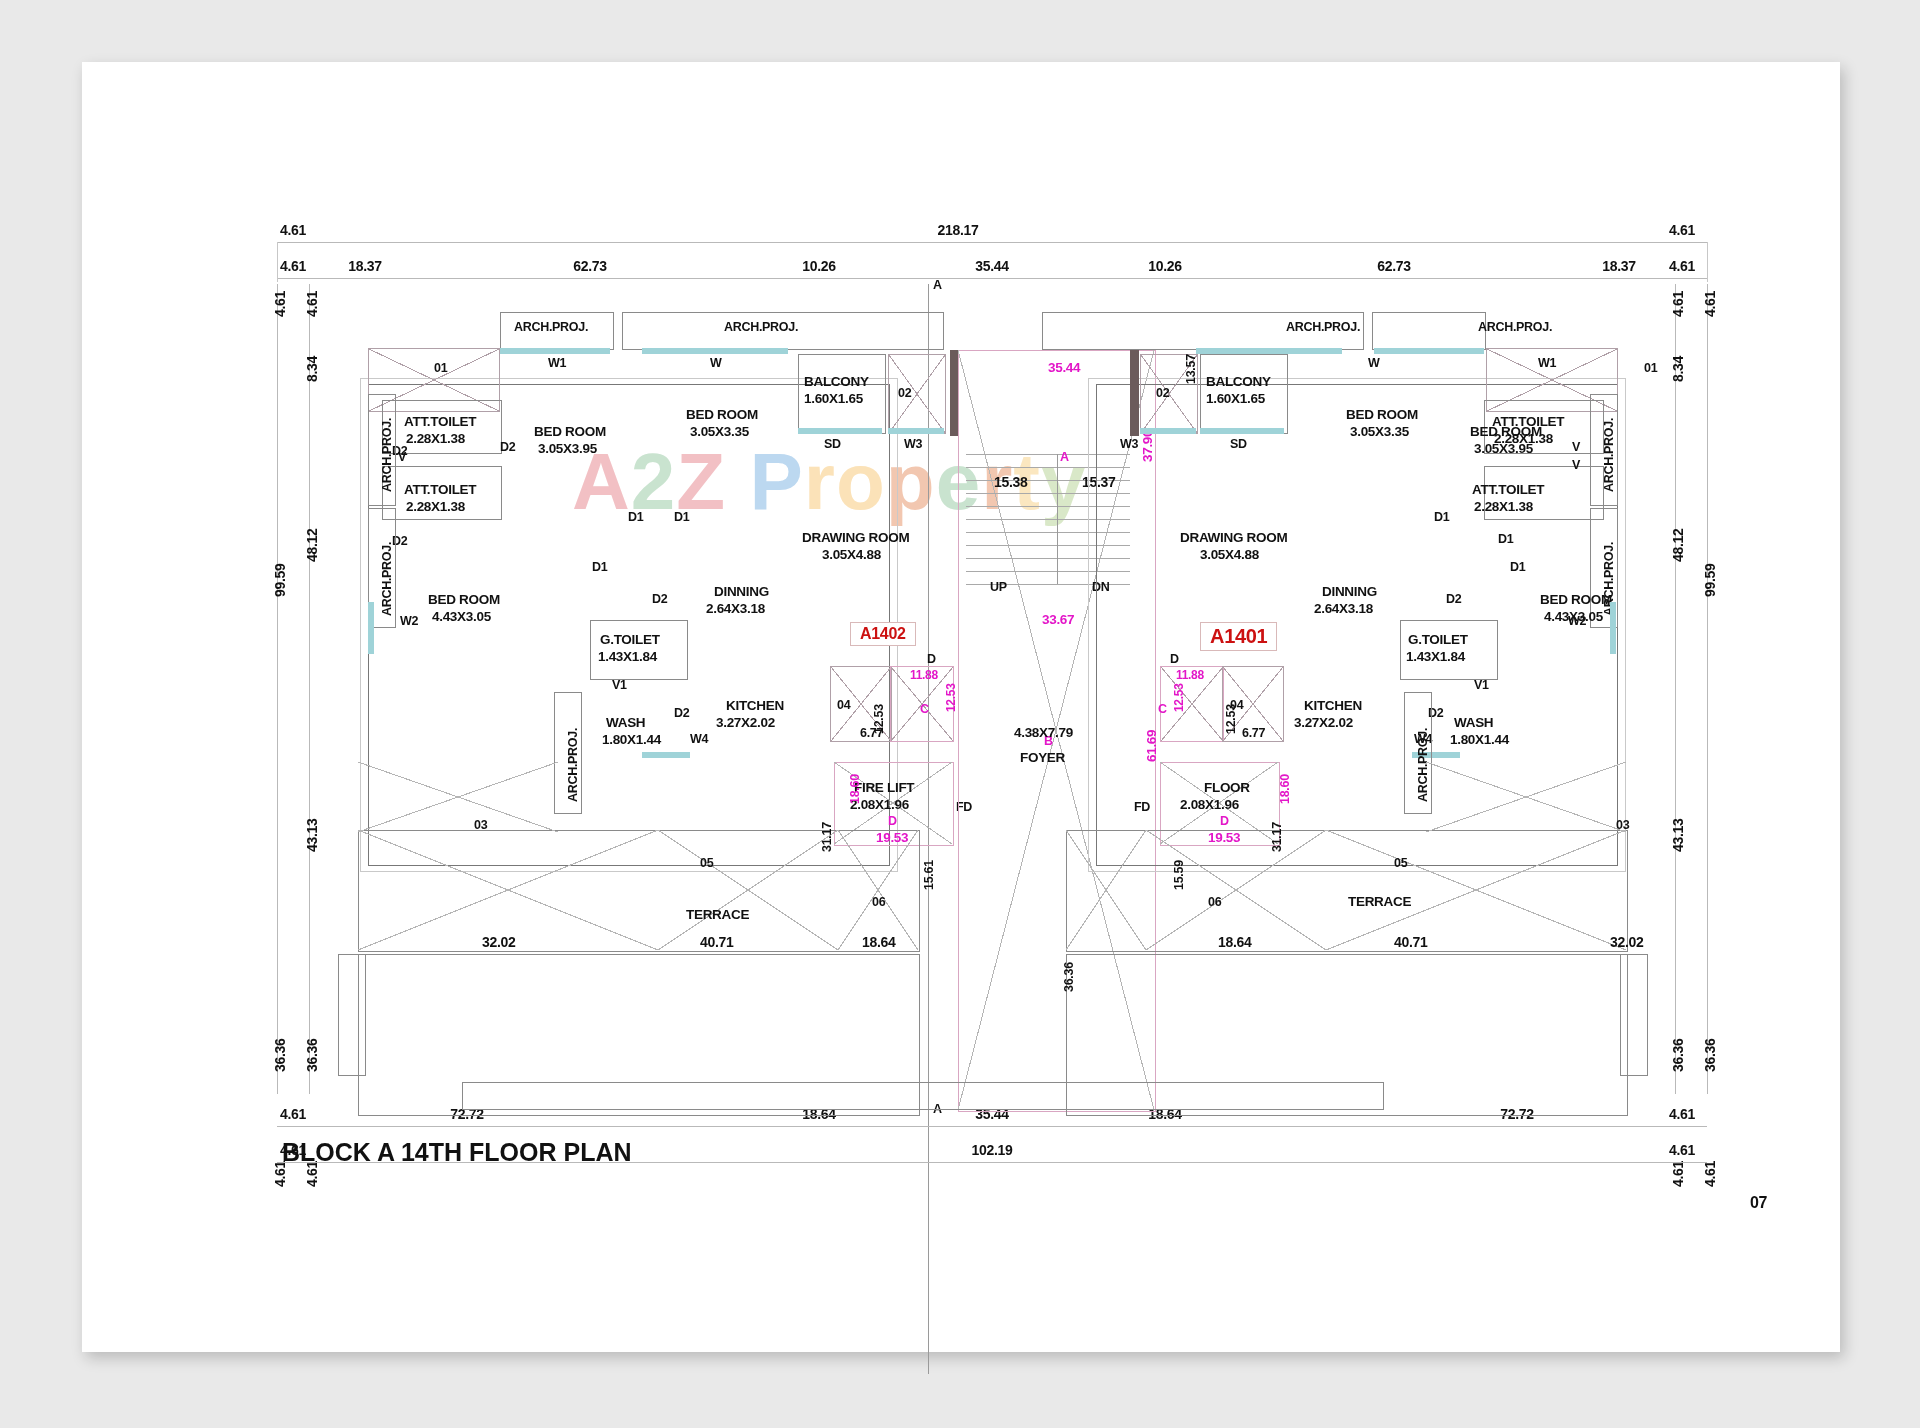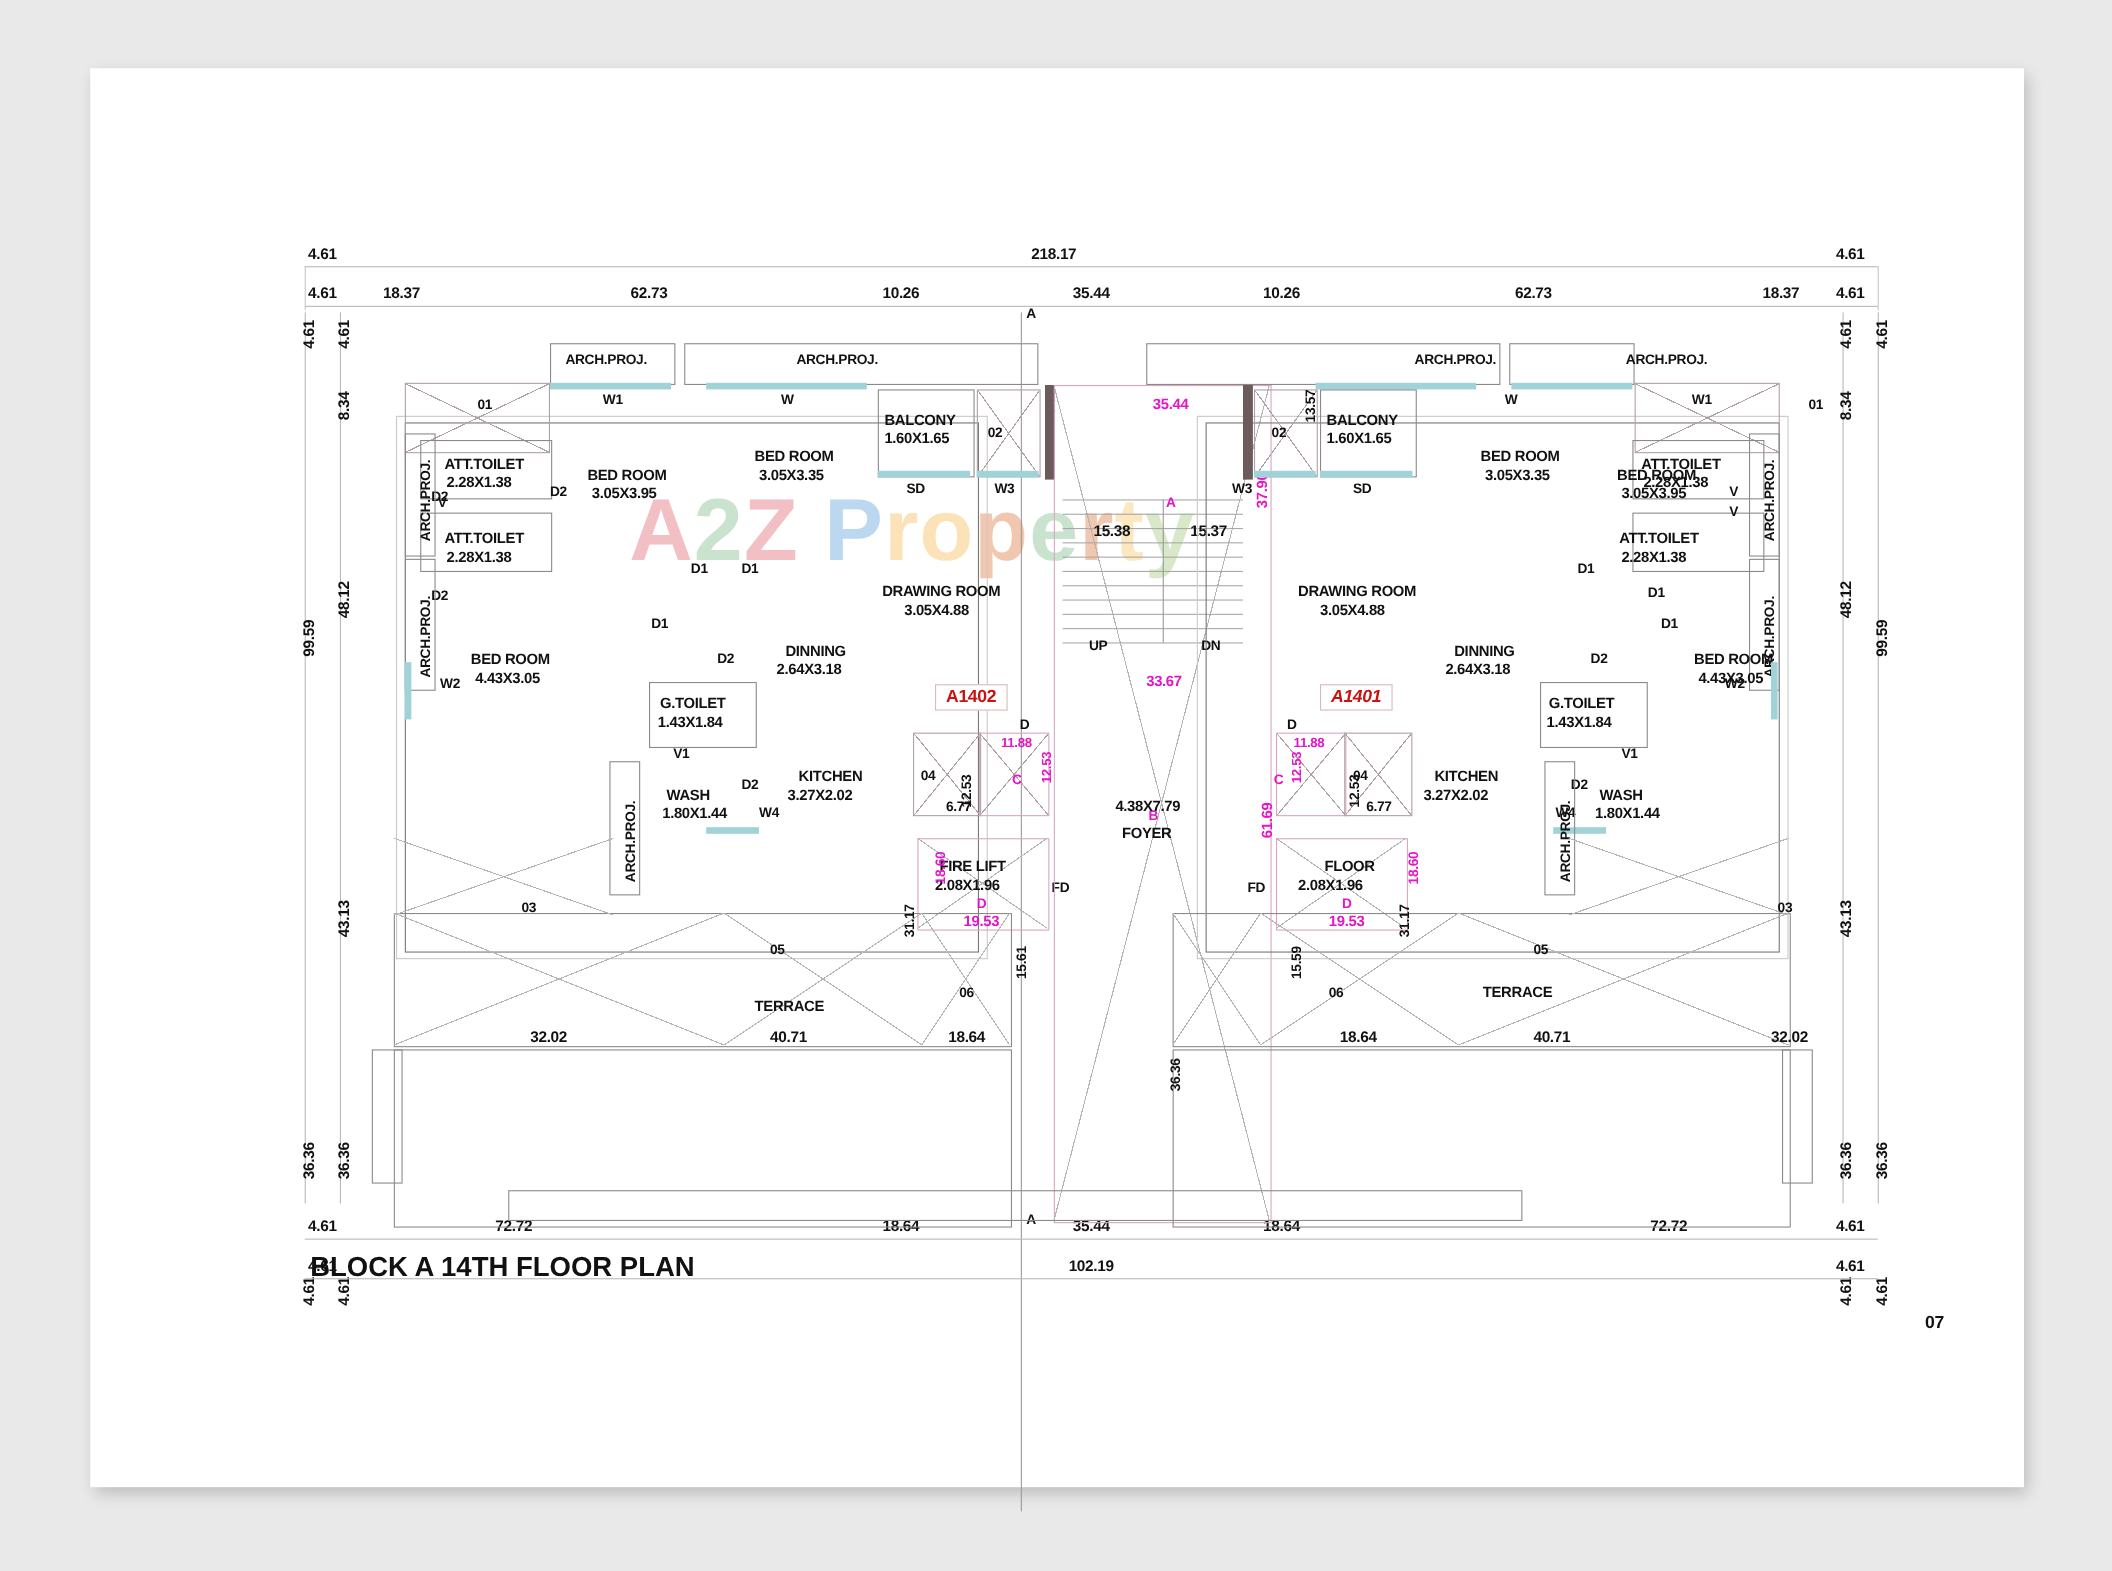--- a/index.html
+++ b/index.html
@@ -326,21 +326,21 @@
   <div class="t rm" style="left:1368px;top:670px;">1.80X1.44</div>
   <div class="win" style="left:1330px;top:690px;width:48px;height:6px;"></div>
   <div class="t sm" style="left:1332px;top:670px;">W4</div>
   <div class="t sm" style="left:1486px;top:552px;">W2</div>
   <div class="win" style="left:1528px;top:540px;width:6px;height:52px;"></div>
 
   <div class="outlthin" style="left:1322px;top:630px;width:26px;height:120px;"></div>
   <div class="t sm rot90" style="left:1334px;top:740px;">ARCH.PROJ.</div>
 
   <div class="codebox" style="left:1118px;top:560px;">
-    <span class="t red" style="position:static;font-size:16px;font-style:italic;">A1401</span>
+    <span class="t red" style="position:static;font-size:20px;">A1401</span>
   </div>
 
   <div class="xbox" style="left:1078px;top:604px;width:62px;height:74px;border-color:#d9a6c2;"></div>
   <div class="xbox" style="left:1140px;top:604px;width:60px;height:74px;"></div>
   <div class="t sm" style="left:1148px;top:636px;">04</div>
   <div class="t sm rot90" style="left:1142px;top:672px;">12.53</div>
   <div class="t sm" style="left:1160px;top:664px;">6.77</div>
   <div class="t sm" style="left:1088px;top:590px;">D</div>
   <div class="t sm mag" style="left:1094px;top:606px;font-size:12px;">11.88</div>
   <div class="t sm mag rot90" style="left:1090px;top:650px;font-size:12px;">12.53</div>

